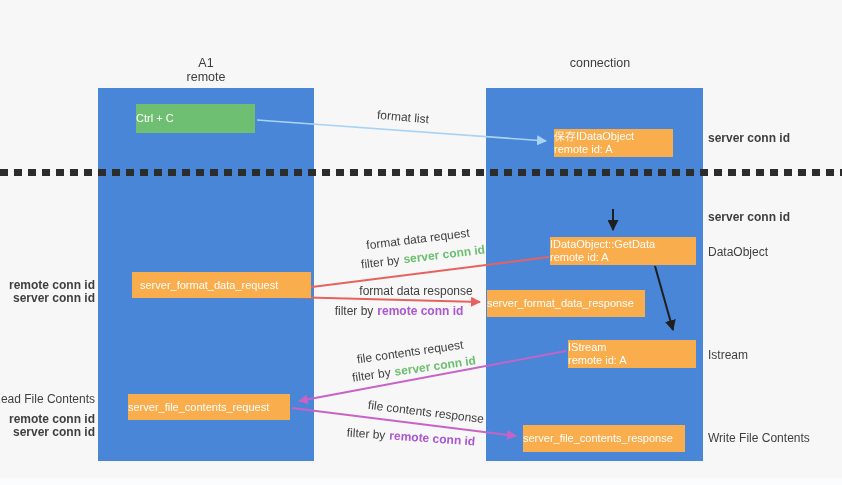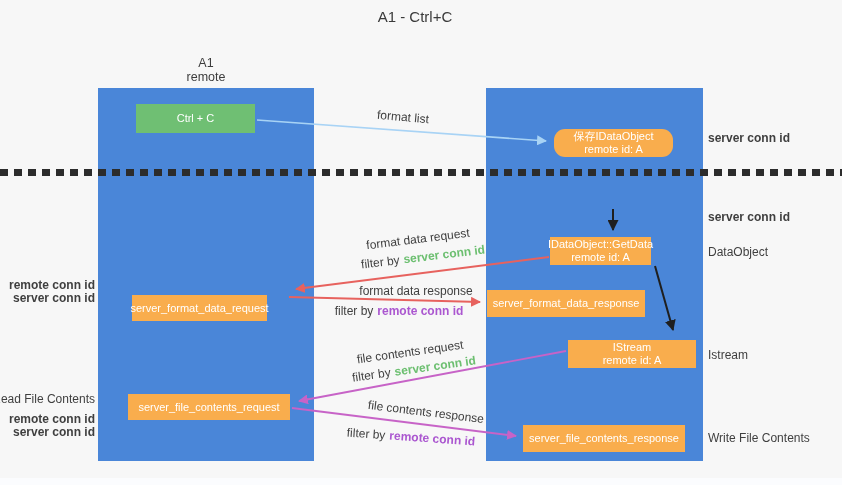--- a/index.html
+++ b/index.html
@@ -9,30 +9,30 @@
          font-size:15px;line-height:19px;color:#3a3a3a;}
   .hdr{position:absolute;z-index:2;text-align:center;color:#3d3d3d;font-size:12.5px;line-height:14px;}
   .hdrA{left:146px;top:56px;width:120px;}
   .hdrB{left:540px;top:56px;width:120px;}
   .col{position:absolute;top:88px;height:373px;background:#4a86d8;z-index:1;}
   .colA{left:98px;width:216px;}
   .colB{left:486px;width:217px;}
   .divider{position:absolute;left:0;top:169px;width:842px;height:7px;z-index:2;
            background:repeating-linear-gradient(to right,#2c2c2c 0 8px,transparent 8px 14px);}
   svg.arrows{position:absolute;left:0;top:0;z-index:3;}
-  .node{position:absolute;z-index:4;display:flex;flex-direction:column;align-items:center;
+  .node{position:absolute;z-index:4;display:flex;flex-direction:column;align-items:flex-start;
         justify-content:center;color:#ffffff;font-size:11px;line-height:13px;text-align:center;
         white-space:nowrap;}
   .green{background:#6fbf73;}
   .orange{background:#f9ad4d;}
   .n-ctrl-c{left:136px;top:104px;width:119px;height:29px;}
-  .n-save{left:554px;top:129px;width:119px;height:28px;border-radius:11px;}
+  .n-save{left:554px;top:129px;width:119px;height:28px;}
   .n-ctrl-v{left:554px;top:183px;width:118px;height:25px;}
-  .n-getdata{left:550px;top:237px;width:101px;height:28px;}
-  .n-sfdreq{left:132px;top:295px;width:135px;height:26px;}
+  .n-getdata{left:550px;top:237px;width:146px;height:28px;}
+  .n-sfdreq{left:132px;top:272px;width:171px;height:26px;padding-left:8px;}
   .n-sfdres{left:487px;top:290px;width:158px;height:27px;}
   .n-istream{left:568px;top:340px;width:128px;height:28px;}
   .n-sfcreq{left:128px;top:394px;width:162px;height:26px;}
   .n-sfcres{left:523px;top:425px;width:162px;height:27px;}
   .lbl{position:absolute;z-index:4;font-size:12px;color:#414141;white-space:nowrap;}
   .ctr{transform:translate(-50%,-50%);text-align:right;}
   .rot-n7{transform:translate(-50%,-50%) rotate(-7deg);}
   .rot-n8{transform:translate(-50%,-50%) rotate(-8deg);}
   .rot-p7{transform:translate(-50%,-50%) rotate(7deg);}
   .rot-p5{transform:translate(-50%,-50%) rotate(5deg);}
@@ -44,28 +44,28 @@
   .side-r{left:708px;text-align:left;}
   .filter-prefix{margin-right:4px;}
   .bottom-strip{position:absolute;left:0;bottom:0;width:842px;height:7px;background:#fbfcfe;z-index:1;}
 </style>
 </head>
 <body>
 
 <div class="stage">
 
   <div class="title">
-    <div>A1 - Ctrl+C</div>
   </div>
 
   <div class="hdr hdrA">
     <div>A1</div>
     <div>remote</div>
   </div>
   <div class="hdr hdrB">
+    <div>connection</div>
   </div>
 
   <div class="col colA"></div>
   <div class="col colB"></div>
 
   <div class="divider"></div>
   <div class="bottom-strip"></div>
 
   <svg class="arrows" width="842" height="485" viewBox="0 0 842 485">
     <defs>

